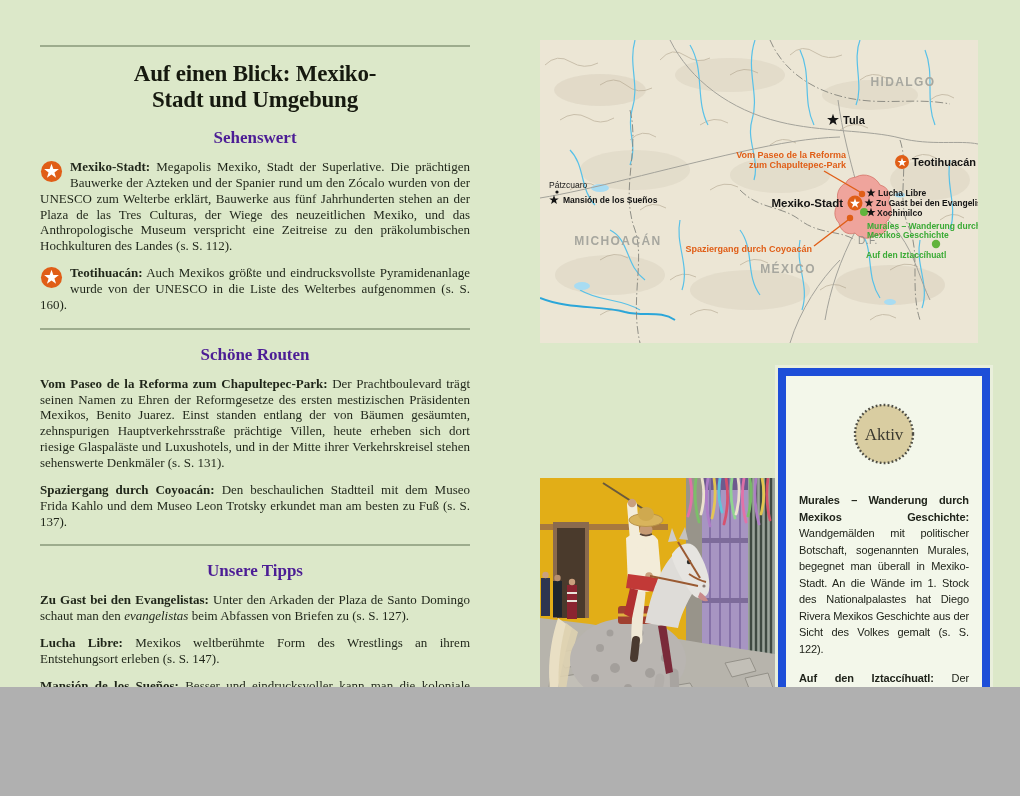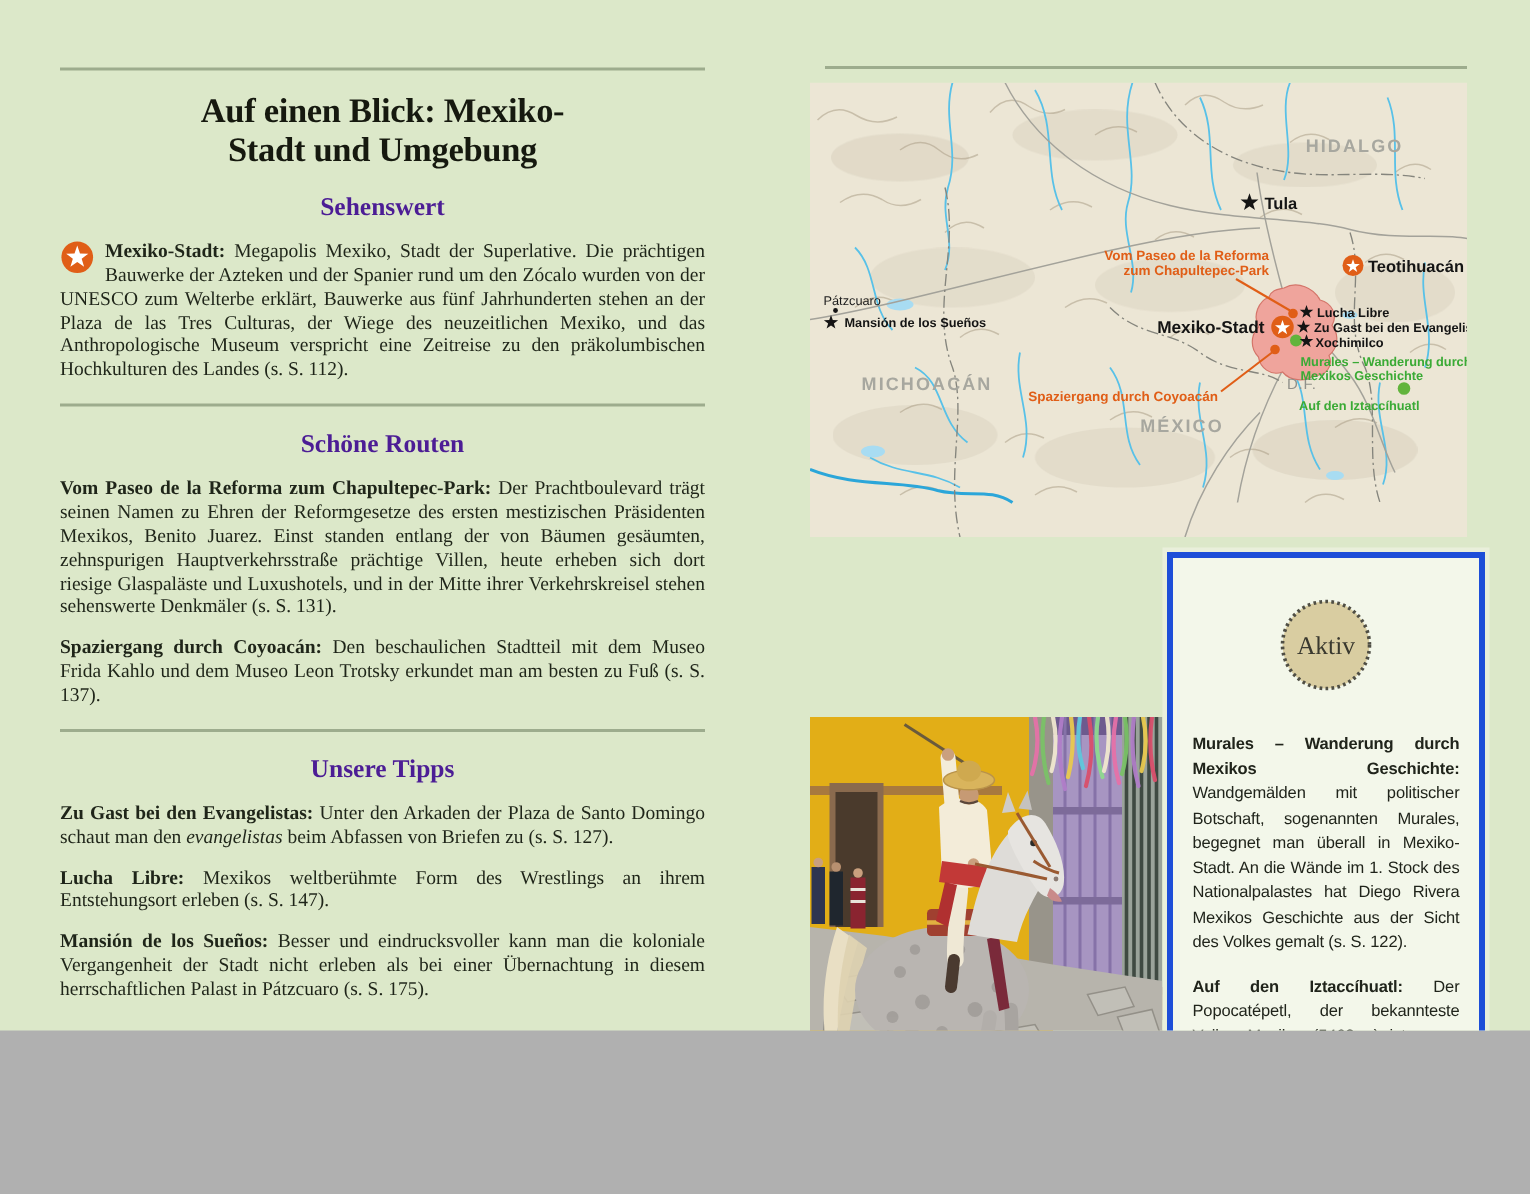--- a/index.html
+++ b/index.html
@@ -11,38 +11,38 @@
   .left-col{position:absolute;left:40px;top:40px;width:430px;}
   .title{font-size:23px;font-weight:bold;text-align:center;line-height:1.13;margin:14px 0 0;
          color:#16190f;letter-spacing:-0.2px;}
   .sec-head{font-size:17px;font-weight:bold;text-align:center;margin:15px 0 0;color:#4c1d95;}
   .para{font-size:13px;line-height:1.22;text-align:justify;margin:11px 0 0;}
   .para .lead{font-weight:bold;}
   .sight-badge{float:left;width:23px;height:23px;margin:1px 7px 1px 0;}
   .rule-mid{margin-top:15px;}
   
   .right-rule{position:absolute;left:550px;top:44px;width:428px;}
-  .map-wrap{position:absolute;left:540px;top:55px;width:438px;height:303px;}
+  .map-wrap{position:absolute;left:540px;top:40px;width:438px;height:303px;}
   .map-wrap svg{display:block;}
   text{font-family:"Liberation Sans",sans-serif;}
   .t-region{fill:#a7a79f;font-size:12px;letter-spacing:1.4px;font-weight:bold;}
   .t-df{fill:#90908a;font-size:10px;letter-spacing:0.5px;}
   .t-place-sm{fill:#141414;font-size:8.5px;font-weight:bold;}
   .t-place{fill:#141414;font-size:11px;font-weight:bold;}
   .t-city{fill:#141414;font-size:11.5px;font-weight:bold;}
   .t-plain{fill:#1a1a1a;font-size:8.5px;}
   .t-route{fill:#e05e17;font-size:9px;font-weight:bold;}
   .t-active{fill:#3aaa35;font-size:8.5px;font-weight:bold;}
   .caption{position:absolute;left:540px;top:420px;width:236px;text-align:center;
            font-family:"Liberation Sans",sans-serif;font-style:italic;font-size:12.3px;
            line-height:1.38;color:#2c3526;}
   .photo{position:absolute;left:540px;top:478px;width:235px;height:270px;}
   
   .aktiv{position:absolute;left:778px;top:368px;width:212px;height:378px;box-sizing:border-box;
-         background:#f3f7ea;border:4px solid #1d4ed8;box-shadow:0 0 0 3px #e9efdb;padding:0 13px;}
+         background:#f3f7ea;border:8px solid #1d4ed8;box-shadow:0 0 0 3px #e9efdb;padding:0 13px;}
   .badge-wrap{width:68px;height:68px;margin:24px auto 0;}
   .badge-text{font-family:"Liberation Serif",serif;font-size:17px;fill:#3a392f;}
   .aktiv p{font-family:"Liberation Sans",sans-serif;font-size:11px;letter-spacing:-0.1px;
            line-height:1.5;text-align:justify;margin:13px 0 0;color:#20241b;}
   .aktiv p:first-of-type{margin-top:24px;}
   .aktiv .lead{font-weight:bold;}
   .pageno{position:absolute;top:764px;font-size:13.5px;color:#737373;text-align:center;
           font-family:"Liberation Sans",sans-serif;}
   #pageno-left{left:40px;width:430px;}
   #pageno-right{left:550px;width:428px;}
@@ -60,20 +60,28 @@
 
     <p class="para">
       <span class="sight-badge"><svg width="23" height="23" viewBox="-12 -12 24 24">
             <circle r="11" fill="#e05e17"></circle>
             <polygon transform="scale(1.62)" fill="#ffffff" points="0,-5 1.18,-1.62 4.76,-1.55 1.9,0.62 2.94,4.05 0,2 -2.94,4.05 -1.9,0.62 -4.76,-1.55 -1.18,-1.62"></polygon>
           </svg></span>
       <b class="lead">Mexiko-Stadt:</b>
       <span>Megapolis Mexiko, Stadt der Superlative. Die prächtigen Bauwerke der Azteken und der Spanier rund um den Zócalo wurden von der UNESCO zum Welterbe erklärt, Bauwerke aus fünf Jahrhunderten stehen an der Plaza de las Tres Culturas, der Wiege des neuzeitlichen Mexiko, und das Anthropologische Museum verspricht eine Zeitreise zu den präkolumbischen Hochkulturen des Landes (s. S. 112).</span>
     </p>
 
+    <p class="para">
+      <span class="sight-badge"><svg width="23" height="23" viewBox="-12 -12 24 24">
+            <circle r="11" fill="#e05e17"></circle>
+            <polygon transform="scale(1.62)" fill="#ffffff" points="0,-5 1.18,-1.62 4.76,-1.55 1.9,0.62 2.94,4.05 0,2 -2.94,4.05 -1.9,0.62 -4.76,-1.55 -1.18,-1.62"></polygon>
+          </svg></span>
+      <b class="lead">Teotihuacán:</b>
+      <span>Auch Mexikos größte und eindrucksvollste Pyramidenanlage wurde von der UNESCO in die Liste des Welterbes aufgenommen (s. S. 160).</span>
+    </p>
 
 
     <hr class="rule rule-mid">
     <h2 class="sec-head">Schöne Routen</h2>
 
     <p class="para">
       <b class="lead">Vom Paseo de la Reforma zum Chapultepec-Park:</b>
       <span>Der Prachtboulevard trägt seinen Namen zu Ehren der Reformgesetze des ersten mestizischen Präsidenten Mexikos, Benito Juarez. Einst standen entlang der von Bäumen gesäumten, zehnspurigen Hauptverkehrsstraße prächtige Villen, heute erheben sich dort riesige Glaspaläste und Luxushotels, und in der Mitte ihrer Verkehrskreisel stehen sehenswerte Denkmäler (s. S. 131).</span>
     </p>
 

